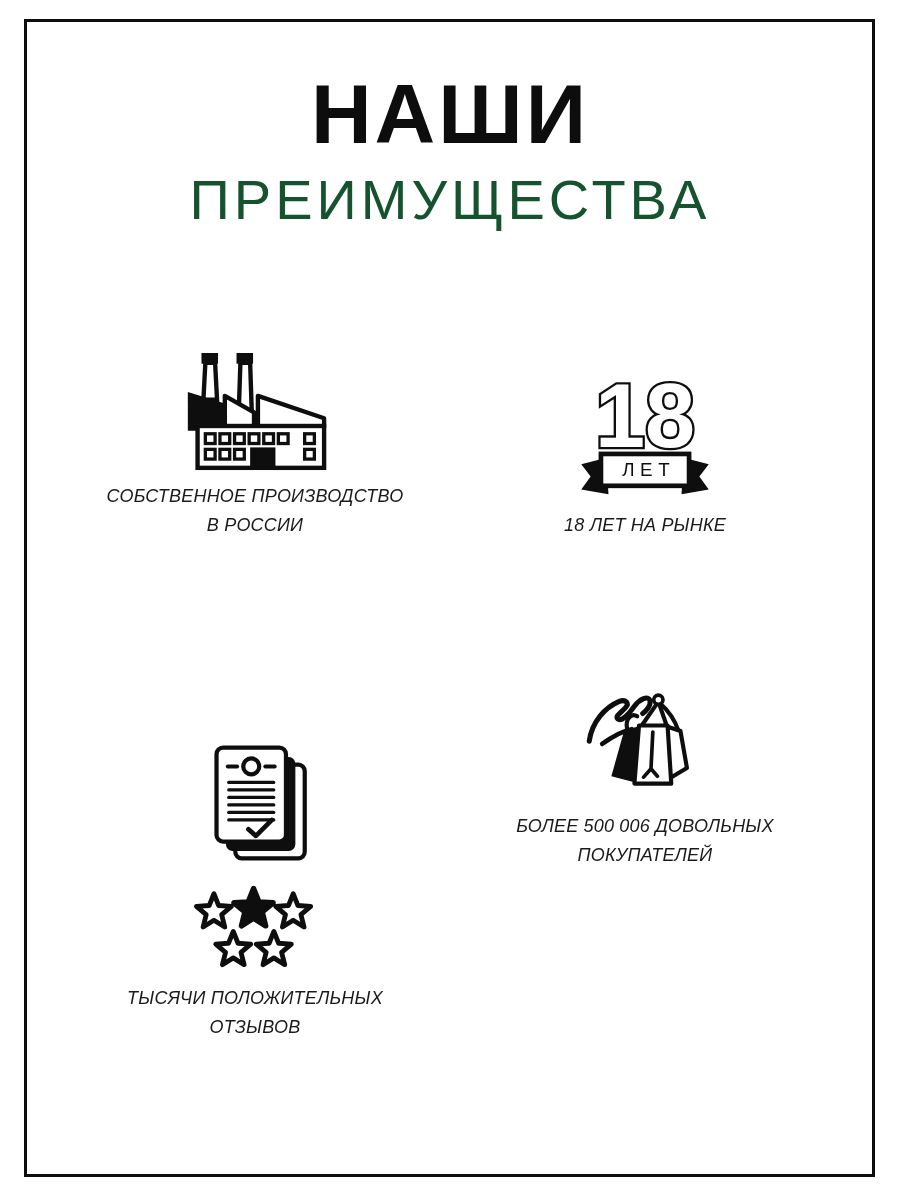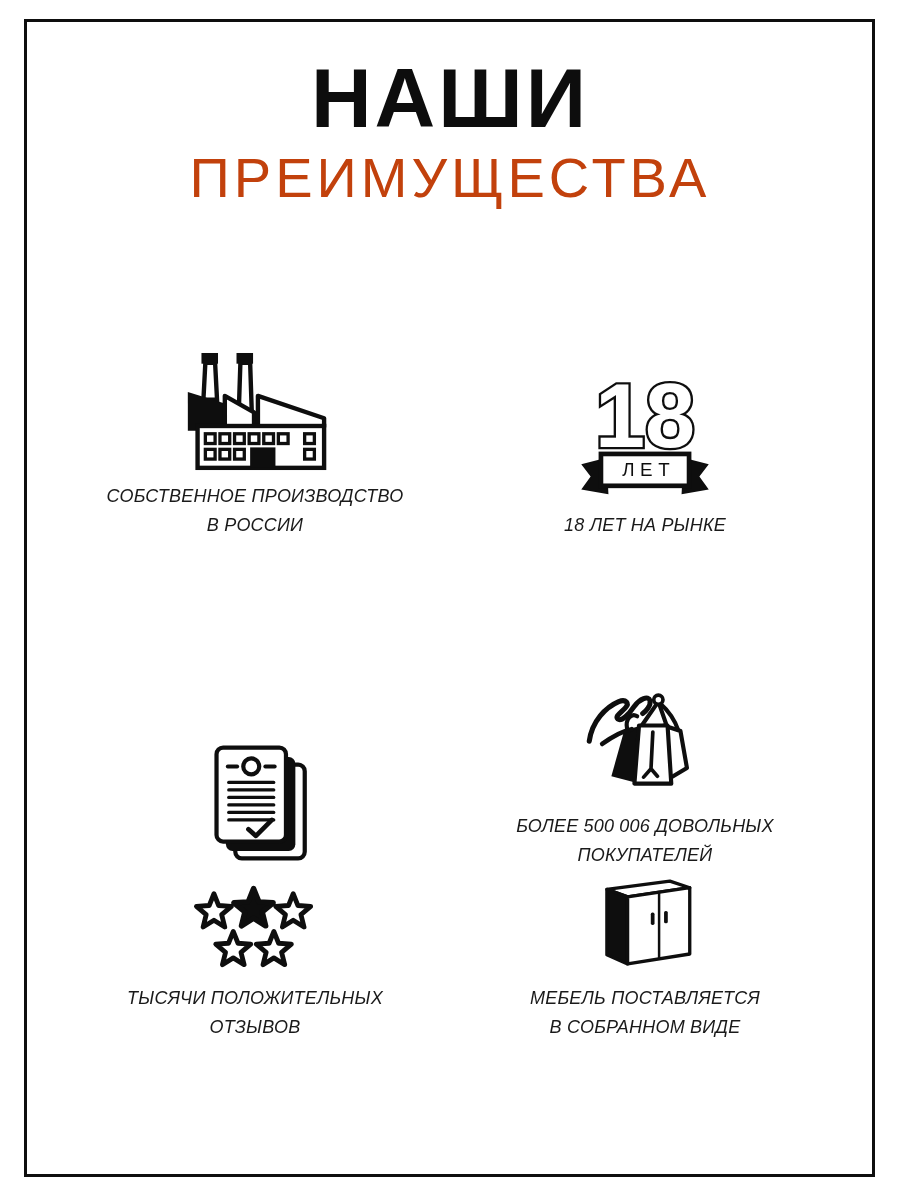--- a/index.html
+++ b/index.html
@@ -7,26 +7,26 @@
     width:900px; height:1200px; background:#ffffff; overflow:hidden;
     font-family:"Liberation Sans","DejaVu Sans",sans-serif; color:#141414;
   }
   .page { position:relative; width:900px; height:1200px; background:#fff; }
   .frame {
     position:absolute; left:24px; top:19px; right:25px; bottom:23px;
     border:3px solid #0e0e0e; pointer-events:none;
   }
   .header { position:absolute; top:56px; left:0; right:0; text-align:center; }
   .title {
-    margin:0; font-size:84px; font-weight:800; letter-spacing:3px;
+    margin:16px; font-size:84px; font-weight:800; letter-spacing:3px;
     line-height:1.0; color:#0d0d0d;
   }
   .subtitle {
     margin:10px 0 0; font-size:56px; font-weight:300; letter-spacing:4px;
-    line-height:1.0; color:#c2410c;
+    line-height:1.0; color:#14532d;
   }
   .grid {
     position:absolute; top:278px; left:60px; width:780px;
     display:grid; grid-template-columns:1fr 1fr;
     grid-template-rows:262px 330px auto;
   }
   .cell { display:flex; flex-direction:column; align-items:center;justify-content:flex-end; }
   .icon-box { display:flex; align-items:flex-end; justify-content:center; }
   .row1 .icon-box { height:160px; }
   .row2 .icon-box { height:150px; }
@@ -157,29 +157,15 @@
             <use href="#star" transform="translate(114,28)" fill="#fff"></use>
             <use href="#star" transform="translate(52,67)" fill="#fff"></use>
             <use href="#star" transform="translate(94,67)" fill="#fff"></use>
           </g>
         </svg>
       </div>
       <p class="caption">ТЫСЯЧИ ПОЛОЖИТЕЛЬНЫХ
 ОТЗЫВОВ</p>
     </section>
 
-    <section class="cell row3">
-      <div class="icon-box">
-        <svg width="116" height="98" viewBox="0 0 140 118" aria-hidden="true">
-          <polygon points="24,16 100,6 124,14 49,25" fill="#fff" stroke="#0e0e0e" stroke-width="4" stroke-linejoin="round"></polygon>
-          <polygon points="24,16 49,25 49,106 24,95" fill="#0e0e0e" stroke="#0e0e0e" stroke-width="4" stroke-linejoin="round"></polygon>
-          <polygon points="49,25 124,14 124,94 49,106" fill="#fff" stroke="#0e0e0e" stroke-width="4" stroke-linejoin="round"></polygon>
-          <line x1="87" y1="19.5" x2="87" y2="100" stroke="#0e0e0e" stroke-width="3"></line>
-          <rect x="77" y="44" width="4.5" height="15" rx="2" fill="#0e0e0e"></rect>
-          <rect x="93" y="42" width="4.5" height="15" rx="2" fill="#0e0e0e"></rect>
-        </svg>
-      </div>
-      <p class="caption">МЕБЕЛЬ ПОСТАВЛЯЕТСЯ
-В СОБРАННОМ ВИДЕ</p>
-    </section>
 
   </div>
 </div>
 
 </body></html>

